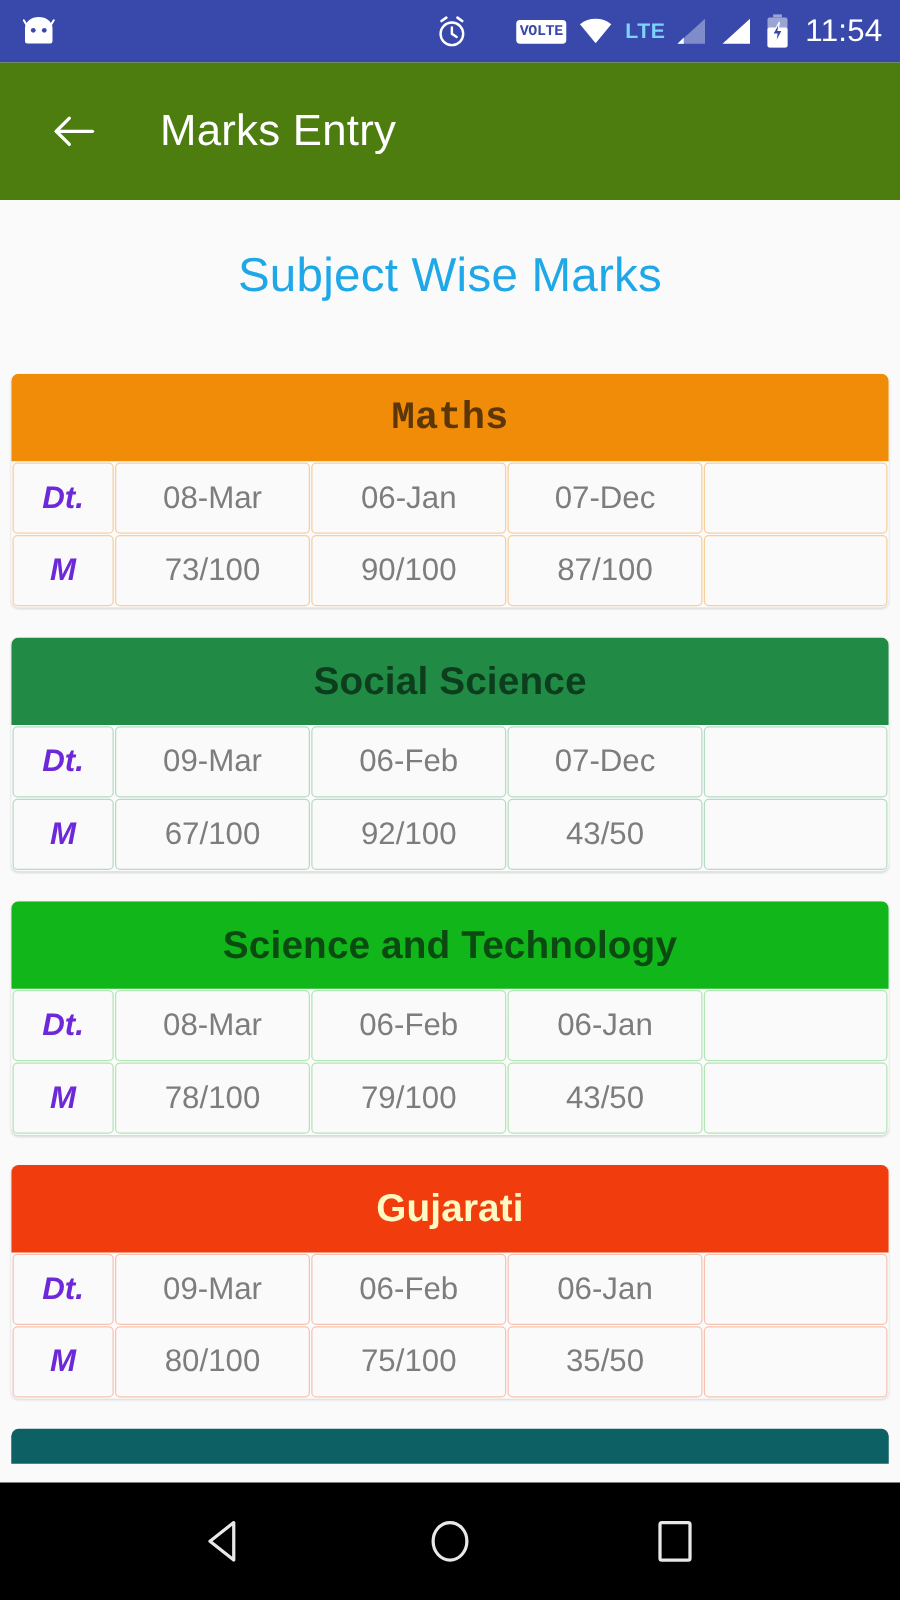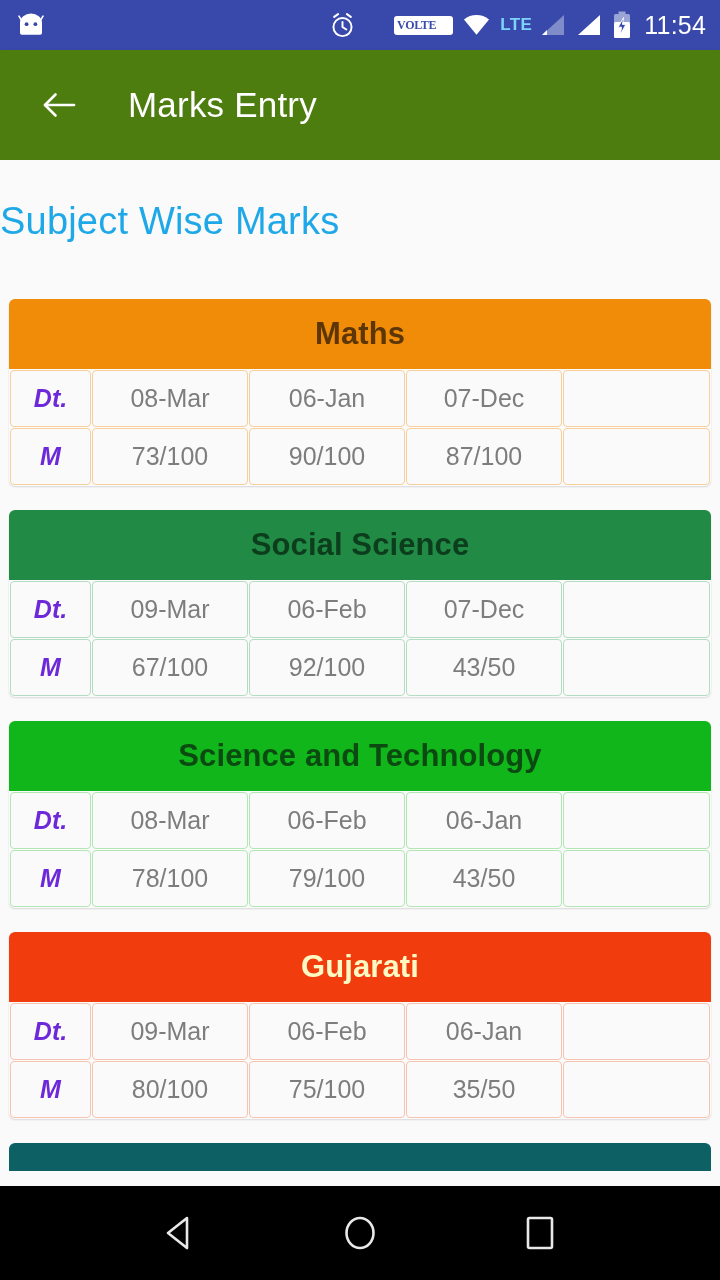--- a/index.html
+++ b/index.html
@@ -39,24 +39,24 @@
     gap: 10px;
   }
   .android-head { width: 26px; height: 24px; }
   .alarm-icon { width: 27px; height: 27px; }
   .volte-badge {
     background: #ffffff;
     color: #3949ab;
     font-size: 12px;
     font-weight: bold;
     line-height: 1;
-    padding: 3px 17px 4px 3px;
+    padding: 3px 3px 4px 3px;
     border-radius: 3px;
     letter-spacing: -0.3px;
-    font-family: Liberation Serif, serif;
+    font-family: Liberation Mono, monospace;
     margin-left: 28px;
   }
   .wifi-icon { width: 27px; height: 22px; }
   .lte-label {
     color: #7dd3fc;
     font-size: 17px;
     font-weight: bold;
     letter-spacing: 0.4px;
     margin-right: -2px;
   }
@@ -100,20 +100,21 @@
   .content {
     position: absolute;
     top: 160px; left: 0;
     width: 720px;
     height: 1026px;
     background: #fafafa;
     overflow: hidden;
   }
 
   .page-title {
+    text-align: center;
     color: #1fa8e8;
     font-size: 38px;
     font-weight: normal;
     margin-top: 40px;
     letter-spacing: 0.2px;
   }
 
   .cards { margin-top: 56px; }
 
   .subject-card {
@@ -249,21 +250,21 @@
     </svg>
     <div class="app-bar-title">Marks Entry</div>
   </div>
 
   <div class="content">
     <div class="page-title">Subject Wise Marks</div>
 
     <div class="cards">
 
       <div class="subject-card c-orange">
-        <div class="card-header" style="background:#f08c08;color:#5c3606;">
+        <div class="card-header" style="background:#f08c08;color:#5c3606;font-family:Liberation Mono, monospace;">
           <span>Maths</span>
         </div>
         <table class="marks-table">
           <tbody>
               <tr>
             <td class="rowlabel">Dt.</td>
             <td class="colval">08-Mar</td>
             <td class="colval">06-Jan</td>
             <td class="colval">07-Dec</td>
             <td class="blank"></td>

